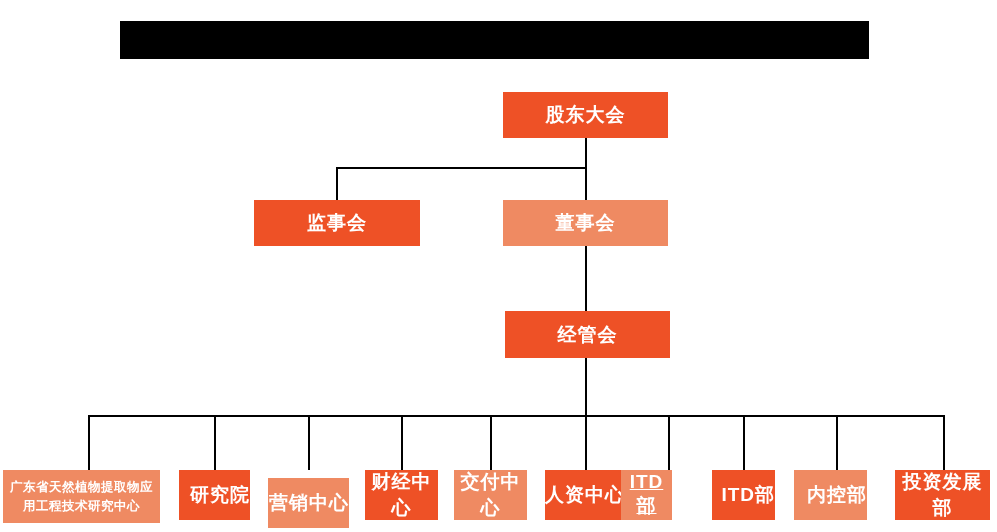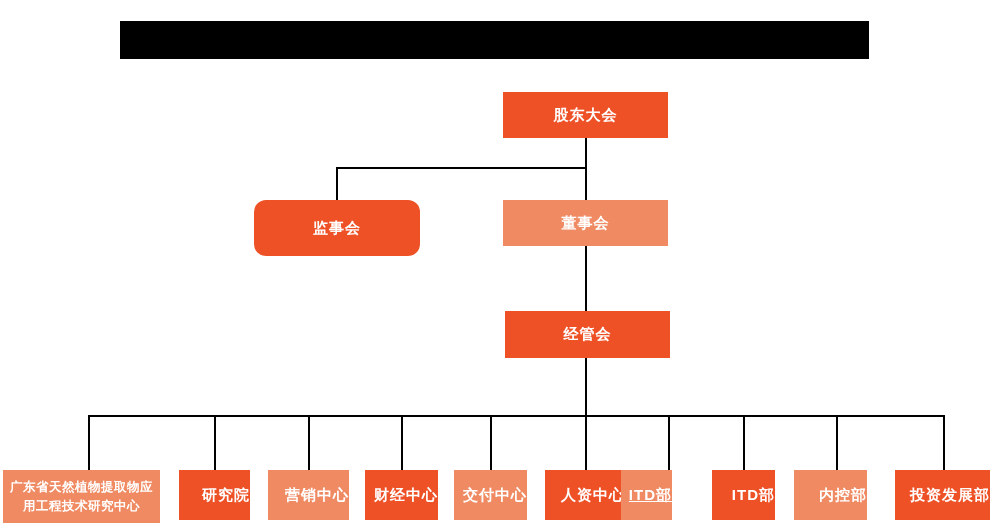--- a/index.html
+++ b/index.html
@@ -31,59 +31,59 @@
     height: 38px;
     background: var(--title-bar);
   }
   .node {
     position: absolute;
     display: flex;
     align-items: center;
     justify-content: center;
     color: var(--node-text);
     font-weight: 700;
-    font-size: 15px;
+    font-size: 19px;
     text-align: center;
     box-sizing: border-box;
     letter-spacing: 1px;
   }
   .node.dark  { background: var(--node-primary); }
   .node.light { background: var(--node-secondary); }
   .node.long-label {
     font-size: 12.5px;
     line-height: 1.45;
     letter-spacing: 0.5px;
     padding: 0 6px;
   }
   .line {
     position: absolute;
     background: var(--connector);
   }
   
   .n-shareholders { left: 503px; top:  92px; width: 165px; height: 46px; }
-  .n-supervisors  { left: 254px; top: 200px; width: 166px; height: 56px; border-radius: 12px; }
+  .n-supervisors  { left: 254px; top: 200px; width: 166px; height: 46px; }
   .n-directors    { left: 503px; top: 200px; width: 165px; height: 46px; text-align: right; }
   .n-management   { left: 505px; top: 311px; width: 165px; height: 47px; }
   
   .l-root-down    { left: 585px; top: 138px; width: 2px;   height: 62px; }
   .l-branch-h     { left: 336px; top: 167px; width: 251px; height: 2px; }
   .l-supervisors-drop { left: 336px; top: 167px; width: 2px; height: 33px; }
   .l-directors-mgmt   { left: 585px; top: 246px; width: 2px; height: 65px; }
   .l-mgmt-bus     { left: 585px; top: 358px; width: 2px;   height: 59px; }
   .l-bus-h        { left:  88px; top: 415px; width: 857px; height: 2px; }
   .drop { top: 415px; width: 2px; height: 55px; }
   .d1  { left:  88px; } .d2 { left: 214px; } .d3 { left: 308px; }
   .d4  { left: 401px; } .d5 { left: 490px; } .d6 { left: 585px; }
   .d7  { left: 668px; } .d8 { left: 743px; } .d9 { left: 836px; }
   .d10 { left: 943px; }
   
   .dept { top: 470px; height: 50px; justify-content: flex-end; }
   .dept-1  { left:   3px; width: 157px; height: 53px; }
   .dept-2  { left: 179px; width:  71px; }
-  .dept-3  { left: 268px; width:  81px; }
+  .dept-3  { left: 268px; width:  81px; margin-top: 8px; }
   .dept-4  { left: 365px; width:  73px; }
   .dept-5  { left: 454px; width:  73px; }
   .dept-6  { left: 545px; width:  80px; }
   .dept-7  { left: 621px; width:  51px; text-decoration: underline; }
   .dept-8  { left: 712px; width:  63px; }
   .dept-9  { left: 794px; width:  73px; }
   .dept-10 { left: 895px; width:  95px; }
 </style>
 </head>
 <body>

